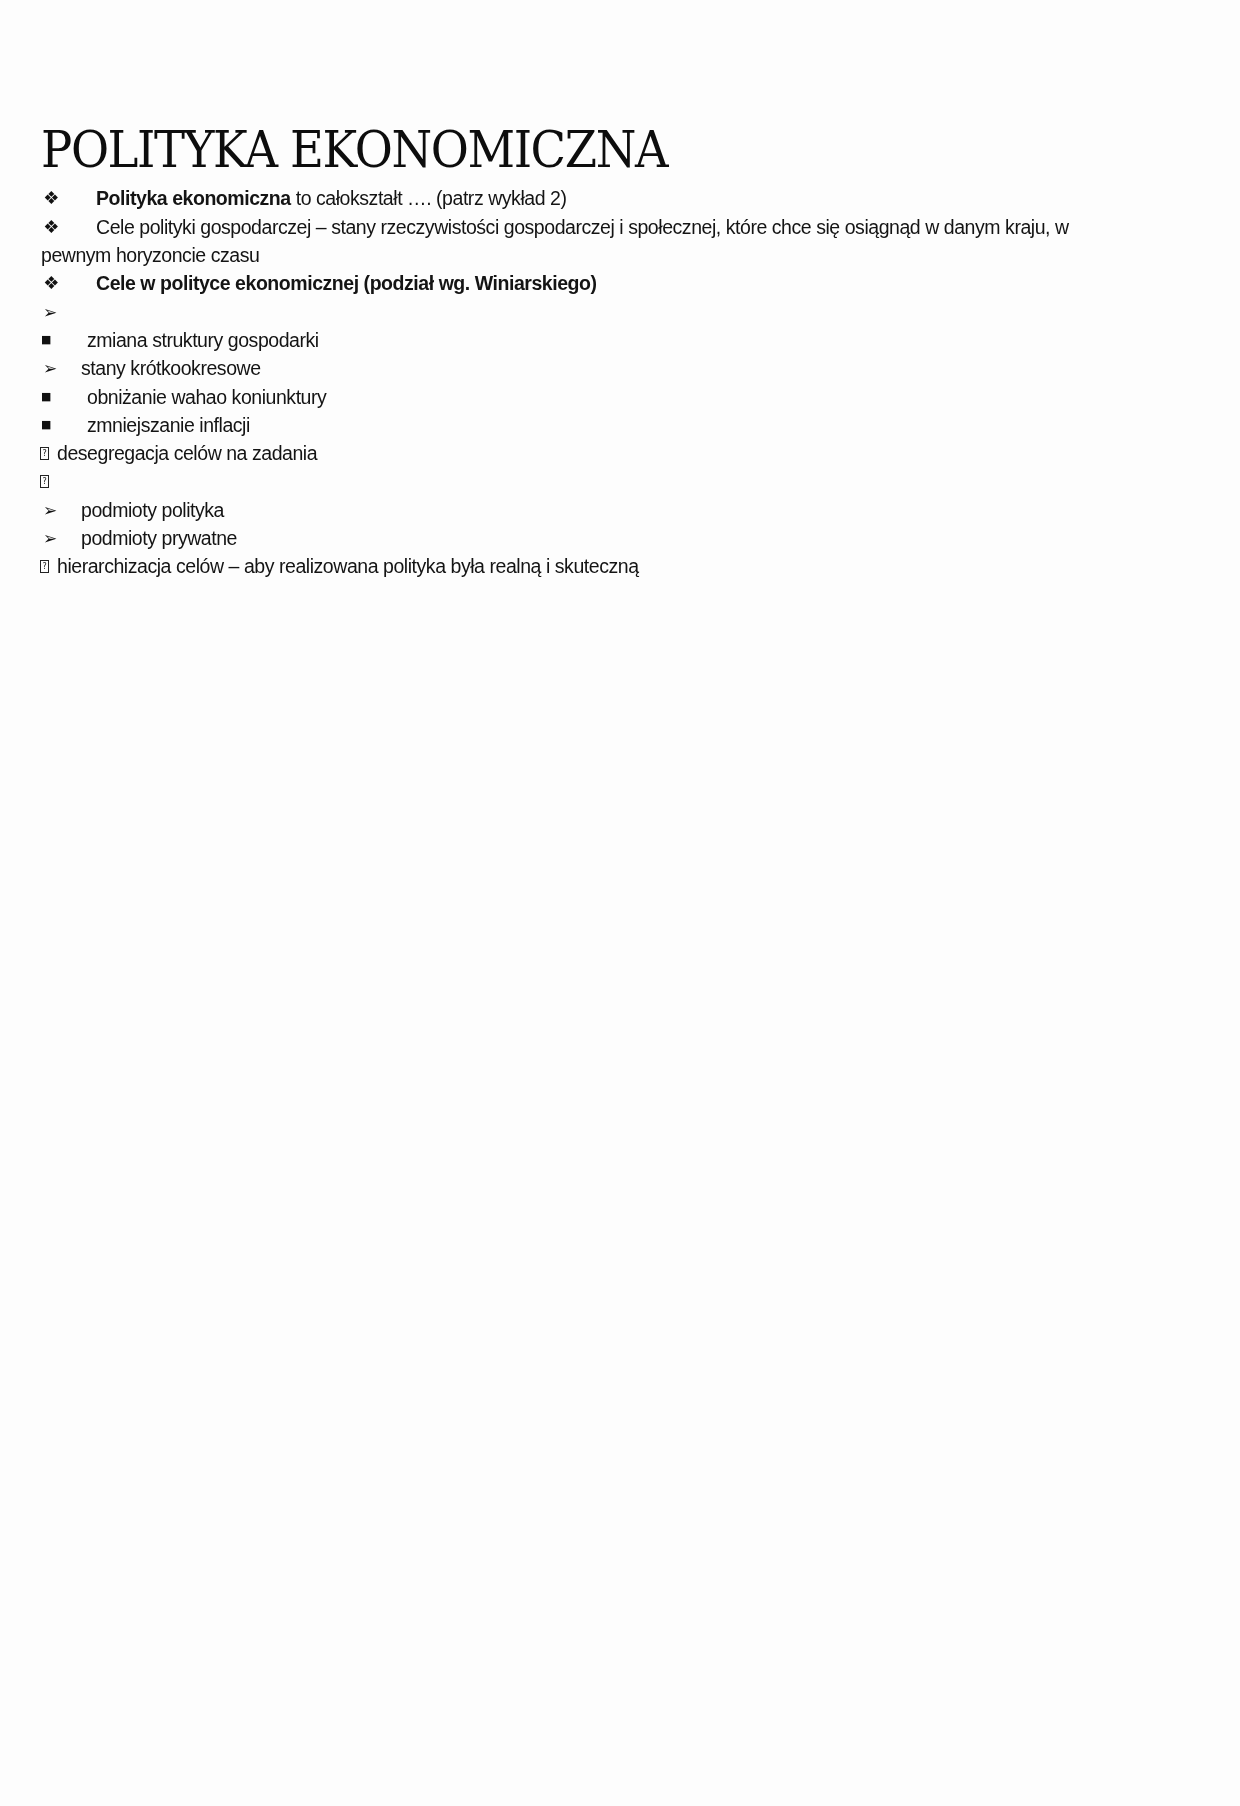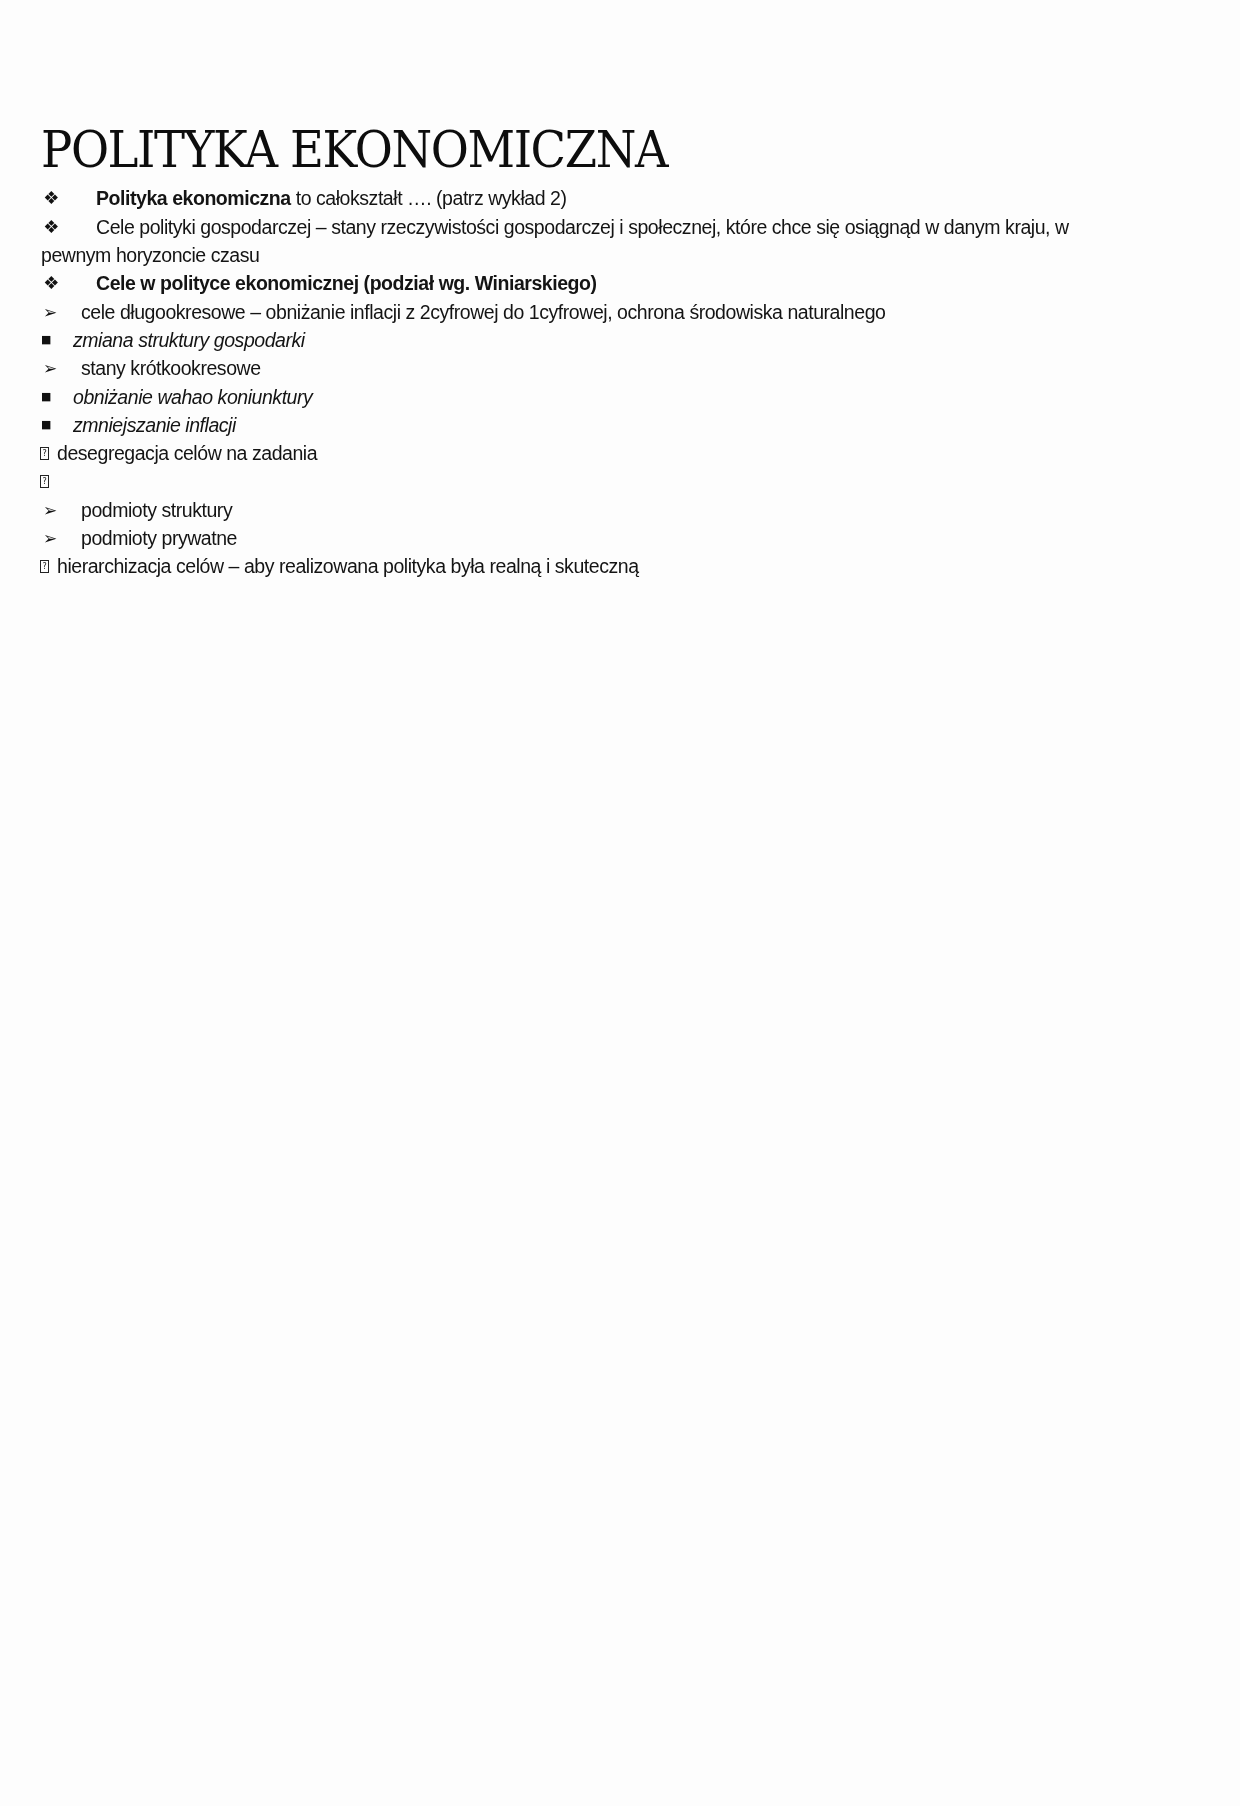--- a/index.html
+++ b/index.html
@@ -65,21 +65,21 @@
       height: 13px;
       border: 1px solid #222;
       box-sizing: border-box;
       font-size: 8px;
       line-height: 11px;
       font-family: "DejaVu Sans", sans-serif;
     }
     .txt { position: absolute; top: 0; }
     .t-diamond { left: 96px; }
     .t-arrow   { left: 81px; }
-    .t-square  { left: 73px; font-style: italic; }
+    .t-square  { left: 87px; }
     .t-missing { left: 57px; }
     .t-plain   { left: 41px; }
     .bold { font-weight: bold; }
   </style>
 </head>
 <body>
 
 <div class="page">
 
   <h1 class="title">POLITYKA EKONOMICZNA</h1>
@@ -98,21 +98,20 @@
     <span class="txt t-plain">pewnym horyzoncie czasu</span>
   </div>
 
   <div class="line" style="top:269px; width:1240px;">
     <span class="bullet b-diamond">❖</span>
     <span class="txt t-diamond bold">Cele w polityce ekonomicznej (podział wg. Winiarskiego)</span>
   </div>
 
   <div class="line" style="top:298px; width:1240px;">
     <span class="bullet b-arrow">➢</span>
-    <span class="txt t-arrow">cele długookresowe – obniżanie inflacji z 2cyfrowej do 1cyfrowej, ochrona środowiska naturalnego</span>
   </div>
 
   <div class="line" style="top:326px; width:1240px;">
     <span class="bullet b-square">■</span>
     <span class="txt t-square">zmiana struktury gospodarki</span>
   </div>
 
   <div class="line" style="top:354px; width:1240px;">
     <span class="bullet b-arrow">➢</span>
     <span class="txt t-arrow">stany krótkookresowe</span>
@@ -132,21 +131,21 @@
     <span class="bullet b-missing">?</span>
     <span class="txt t-missing">desegregacja celów na zadania</span>
   </div>
 
   <div class="line" style="top:467px; width:1240px;">
     <span class="bullet b-missing">?</span>
   </div>
 
   <div class="line" style="top:496px; width:1240px;">
     <span class="bullet b-arrow">➢</span>
-    <span class="txt t-arrow">podmioty struktury</span>
+    <span class="txt t-arrow">podmioty polityka</span>
   </div>
 
   <div class="line" style="top:524px; width:1240px;">
     <span class="bullet b-arrow">➢</span>
     <span class="txt t-arrow">podmioty prywatne</span>
   </div>
 
   <div class="line" style="top:552px; width:1240px;">
     <span class="bullet b-missing">?</span>
     <span class="txt t-missing">hierarchizacja celów – aby realizowana polityka była realną i skuteczną</span>

